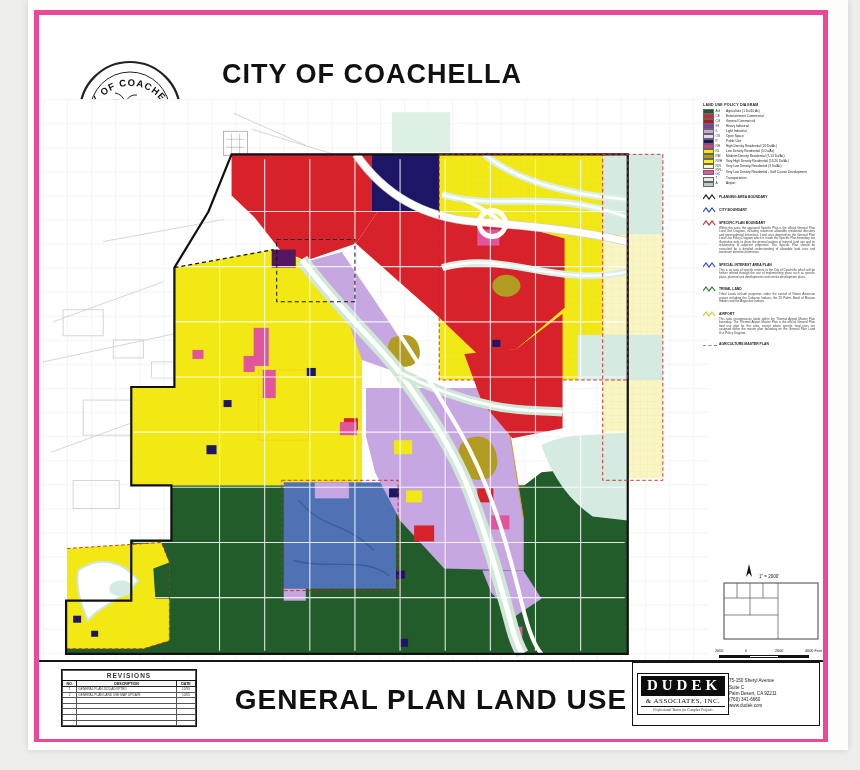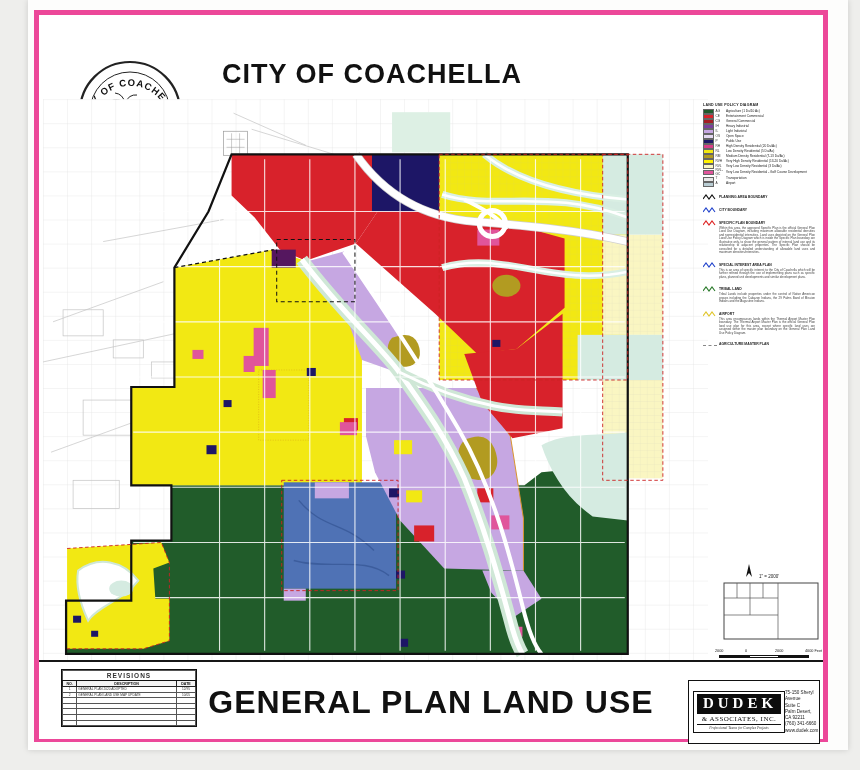--- a/index.html
+++ b/index.html
@@ -31,31 +31,31 @@
   #north-row{display:flex;align-items:flex-end;gap:4px;margin-left:28px;}
   #north-scale{font-size:4.5px;color:#222;}
   #index-map{margin-top:3px;margin-left:8px;}
   #scalebar{position:relative;margin-top:5px;margin-left:2px;height:12px;}
   .sb-label{position:absolute;top:0;font-size:3.8px;color:#222;}
   .sb-seg{position:absolute;top:6px;height:3px;border:.6px solid #111;box-sizing:border-box;}
   #scale-date{margin-top:2px;text-align:center;font-size:4px;color:#333;letter-spacing:.3px;}
   
   #bottom-strip{position:absolute;left:0;right:0;top:645px;height:77px;border-top:2px solid #161616;background:#fff;}
   #bottom-title{position:absolute;left:0;right:0;top:22px;text-align:center;
-                font-size:32px;font-weight:bold;letter-spacing:1px;}
+                font-size:28px;font-weight:bold;letter-spacing:1px;}
   
   #revisions{position:absolute;left:22px;top:7px;width:134px;border:1.2px solid #111;background:#fff;}
   #revisions table{border-collapse:collapse;width:100%;}
   #revisions .rev-title{font-size:6.5px;font-weight:bold;text-align:center;letter-spacing:1px;
                         border-bottom:1px solid #111;padding:1px 0;}
   #revisions th{font-size:3.6px;border:0.6px solid #222;padding:0.5px 1px;background:#f4f4f4;}
   #revisions td{font-size:3.2px;border:0.5px solid #555;height:4.6px;padding:0 1px;color:#333;white-space:nowrap;overflow:hidden;}
   #revisions td.c{text-align:center;}
   
-  #dudek-box{position:absolute;right:3px;top:18px;width:132px;height:64px;border:1.6px solid #111;
+  #dudek-box{position:absolute;right:3px;top:0;width:188px;height:64px;border:1.6px solid #111;
              background:#fff;display:flex;align-items:center;padding:3px 4px;box-sizing:border-box;}
   #dudek-logo{width:92px;border:1px solid #111;padding:2px 3px;box-sizing:border-box;flex:none;}
   #dudek-name{background:#0d0d0d;color:#fff;font-family:"Liberation Serif",serif;font-weight:bold;
               font-size:15px;letter-spacing:4px;text-align:center;padding:1px 0 2px 2px;}
   #dudek-sub{font-family:"Liberation Serif",serif;font-size:7px;letter-spacing:.5px;text-align:center;
              margin-top:1px;border-bottom:1px solid #111;padding-bottom:1px;}
   #dudek-tag{font-family:"Liberation Serif",serif;font-style:italic;font-size:3.6px;text-align:center;
              margin-top:1px;color:#333;}
   #dudek-address{font-size:4.6px;line-height:6.2px;color:#222;}
 </style>

